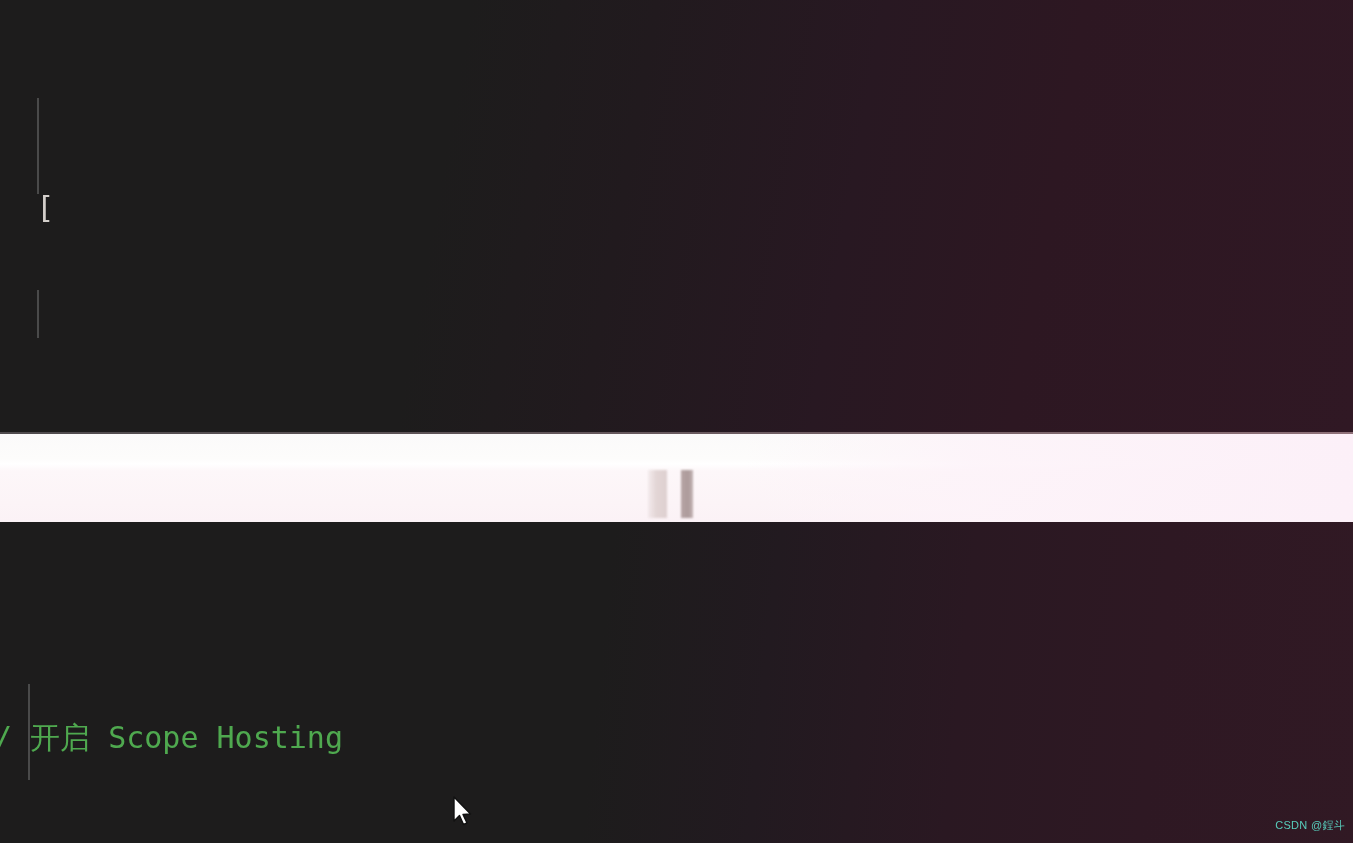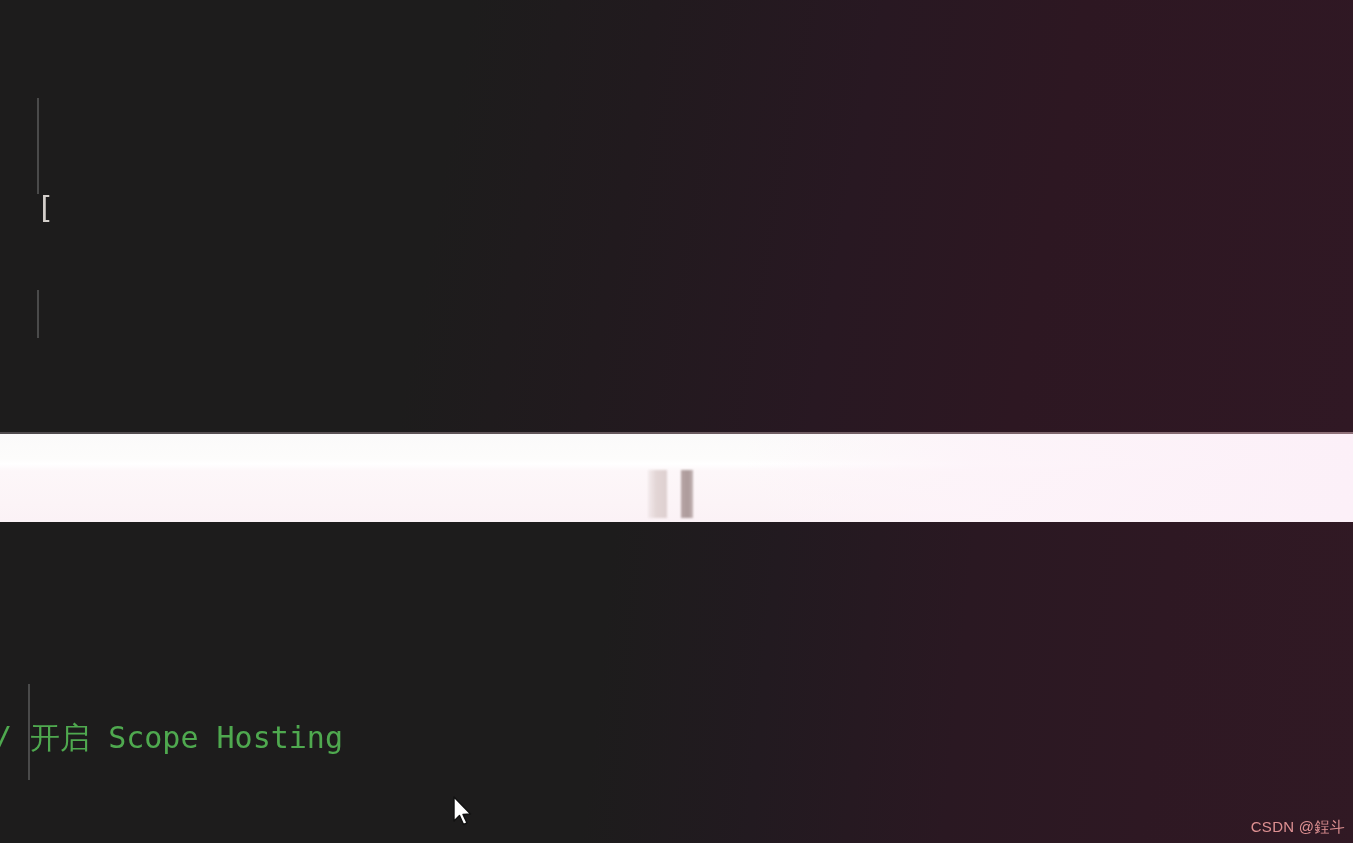--- a/index.html
+++ b/index.html
@@ -145,22 +145,22 @@
     width: 22px;
     height: 32px;
   }
 
   
   #watermark {
     position: absolute;
     right: 8px;
     top: 818px;
     font-family: "Liberation Sans", sans-serif;
-    font-size: 15px;
-    color: #fca5a5;
+    font-size: 11px;
+    color: #5eead4;
     letter-spacing: .3px;
     opacity: .85;
   }
 </style>
 </head>
 <body>
 
 <div id="screen">
 
   <div class="panel" id="panel-top">

